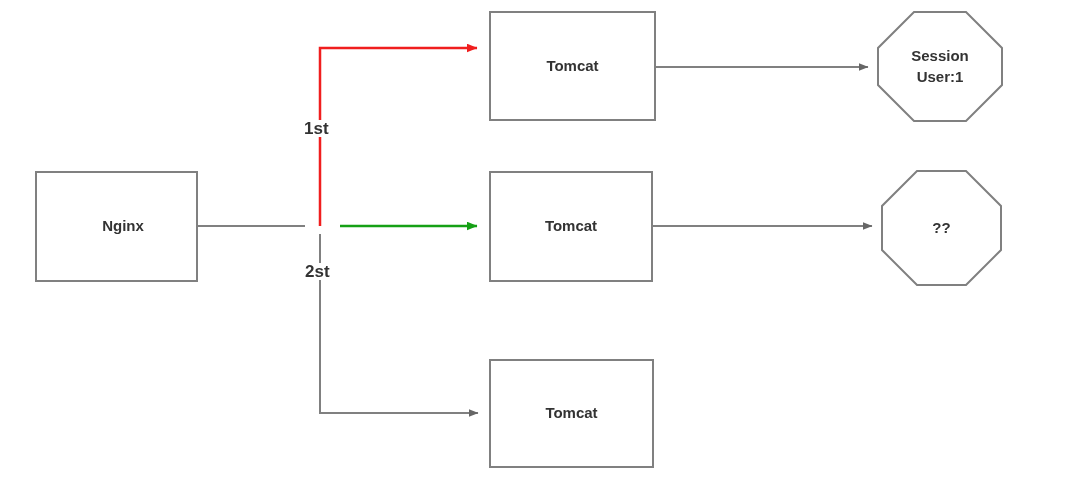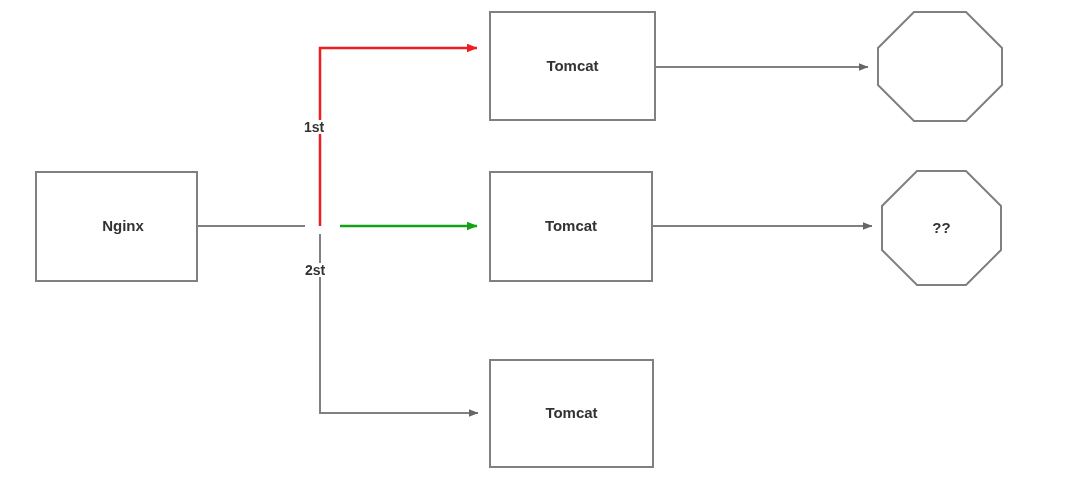--- a/index.html
+++ b/index.html
@@ -33,21 +33,21 @@
     font-size: 15px;
     color: #333333;
     line-height: 1.35;
     pointer-events: none;
     white-space: pre-line;
   }
   .edge-label {
     position: absolute;
     font-family: "Liberation Sans", sans-serif;
     font-weight: bold;
-    font-size: 14px;
+    font-size: 17px;
     color: #333333;
     background: #ffffff;
     padding: 0 2px;
     line-height: 1;
   }
 </style>
 </head>
 <body>
 
 <div id="diagram-canvas">
@@ -91,20 +91,22 @@
   </svg>
 
   <div class="node-label" style="left:36px; top:172px; width:174px; height:109px;">Nginx</div>
 
   <div class="node-label" style="left:490px; top:12px; width:165px; height:108px;">Tomcat</div>
 
   <div class="node-label" style="left:490px; top:172px; width:162px; height:109px;">Tomcat</div>
 
   <div class="node-label" style="left:490px; top:360px; width:163px; height:107px;">Tomcat</div>
 
+  <div class="node-label" style="left:878px; top:12px; width:124px; height:109px;">Session
+User:1</div>
 
   <div class="node-label" style="left:882px; top:171px; width:119px; height:114px;">??</div>
 
   <div class="edge-label" style="left:302px; top:120px;">1st</div>
 
   <div class="edge-label" style="left:303px; top:218px;margin-top:45px;">2st</div>
 
 </div>
 
 </body></html>

